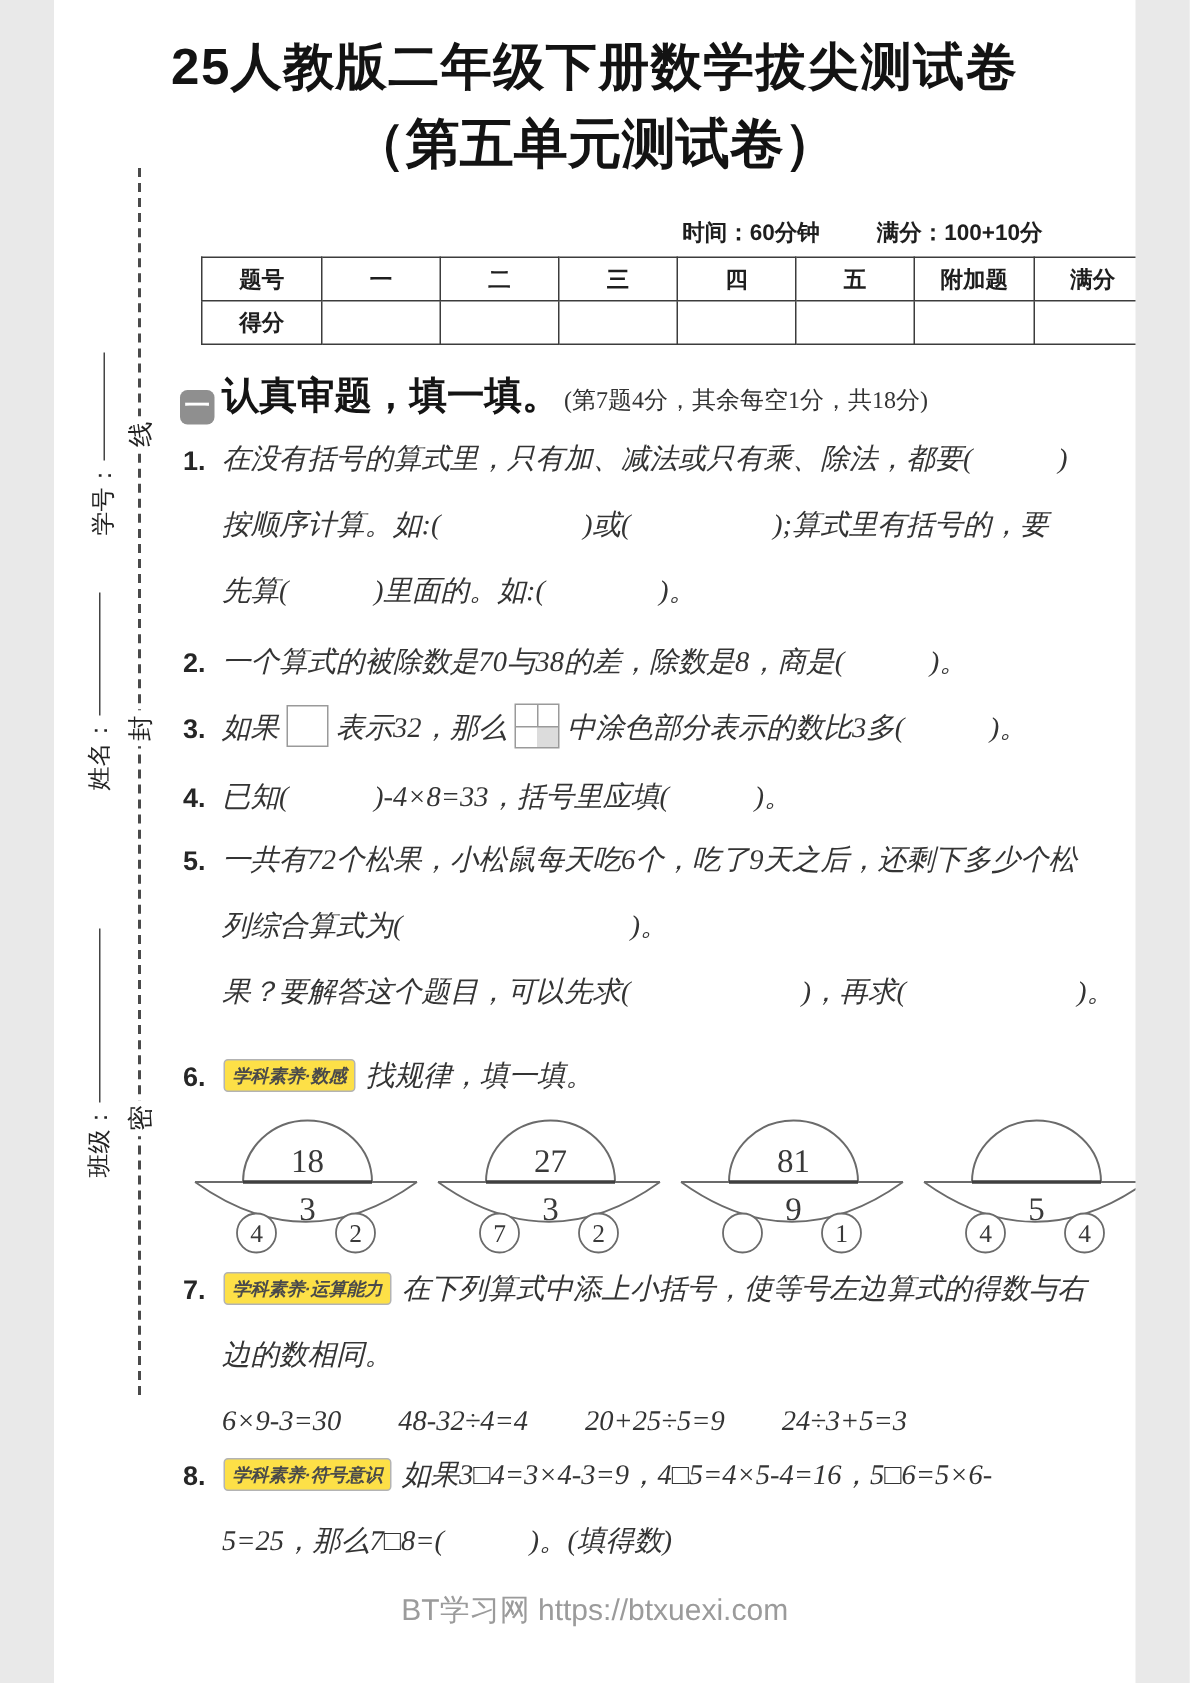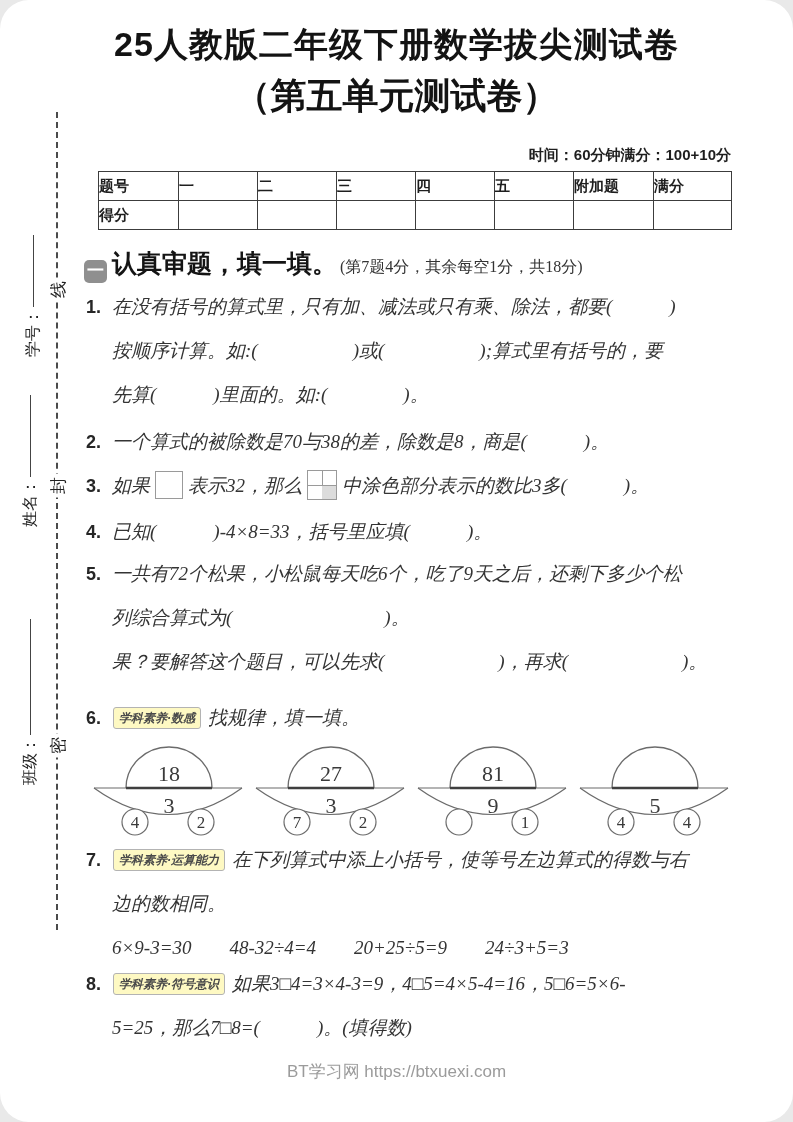--- a/index.html
+++ b/index.html
@@ -1,41 +1,41 @@
 <!DOCTYPE html>
 <html><head>
 <meta charset="utf-8">
 <style>
   html,body { margin:0; padding:0; background:#e9e9e9; }
   .page {
-    position:relative; width:793px; height:1122px; margin:0 auto;
+    position:relative; width:721px; height:1122px; margin:0 auto;
     background:#ffffff; overflow:hidden;
-    font-family:"Liberation Serif","DejaVu Serif",serif; color:#2f2f2f;border-radius:29px;
+    font-family:"Liberation Serif","DejaVu Serif",serif; color:#2f2f2f;
   }
   
   .title, .subtitle {
     position:absolute; left:0; width:100%; text-align:center;
     font-family:"Liberation Sans","DejaVu Sans",sans-serif; font-weight:bold; color:#131313;
   }
   .title { top:22px; font-size:34px; letter-spacing:1px; }
   .subtitle { top:72px; font-size:36px; }
   .meta {
     position:absolute; top:146px; right:62px;
     font-family:"Liberation Sans","DejaVu Sans",sans-serif; font-weight:bold;
     font-size:15px; color:#1e1e1e;
   }
-  .meta span { }
+  .meta span { margin-left:38px; }
   
   .score-table {
     position:absolute; left:98px; top:171px; width:633px;
     border-collapse:collapse; table-layout:fixed;
     font-family:"Liberation Sans","DejaVu Sans",sans-serif; font-size:15px; color:#1e1e1e;
   }
   .score-table td {
-    border:1.5px solid #3c3c3c; height:28px; 
+    border:1.5px solid #3c3c3c; height:28px; text-align:center;
     font-weight:bold; padding:0;
   }
   
   .sec-head { position:absolute; left:84px; top:247px; white-space:nowrap; }
   .sec-icon {
     display:inline-block; width:23px; height:23px; border-radius:5px;
     background:#8f8f8f; color:#fff; text-align:center; line-height:21px;
     font-family:"Liberation Sans",sans-serif; font-weight:bold; font-size:17px;
     vertical-align:-4px; margin-right:5px;
   }
@@ -50,21 +50,21 @@
     font-size:19px; line-height:44px; color:#343434;
   }
   .qno {
     position:absolute; left:0; top:0;
     font-family:"Liberation Sans","DejaVu Sans",sans-serif; font-weight:bold;
     font-size:18px; color:#262626; line-height:44px;
   }
   .qline { white-space:nowrap;font-style:italic; }
   .badge {
     display:inline-block; font-family:"Liberation Sans","DejaVu Sans",sans-serif;
-    font-size:12px; font-weight:bold; color:#4a4a4a; background:#fef9c3;
+    font-size:12px; font-weight:bold; color:#4a4a4a; background:#fde047;
     border:1px solid #b3b3b3; border-radius:3px; padding:0 5px; line-height:20px;
     vertical-align:2px; margin:0 7px 0 1px; white-space:nowrap;
   }
   .sq {
     display:inline-block; width:26px; height:26px; border:1px solid #9a9a9a;
     background:#fff; vertical-align:-7px; margin:0 5px;
   }
   .grid4 {
     display:inline-block; width:28px; height:28px; border:1px solid #9a9a9a;
     position:relative; vertical-align:-8px; margin:0 5px; background:#fff;
@@ -90,21 +90,21 @@
   .vline { display:inline-block; border-bottom:1.3px solid #444; margin-left:2px; }
   .seal-char {
     position:absolute; left:46px; width:24px; text-align:center;
     transform:rotate(-90deg); background:#fff; padding:4px 0;
     font-size:17px; color:#222;
   }
   
   .footer {
     position:absolute; top:1060px; left:0; width:100%; text-align:center;
     font-family:"Liberation Sans","DejaVu Sans",sans-serif;
-    font-size:17px; color:#9b9b9b;
+    font-size:20px; color:#9b9b9b;
   }
 </style>
 </head>
 <body>
 
 <div class="page">
 
   <div class="title">25人教版二年级下册数学拔尖测试卷</div>
   <div class="subtitle">（第五单元测试卷）</div>
   <div class="meta"><span>时间：60分钟</span><span>满分：100+10分</span></div>

